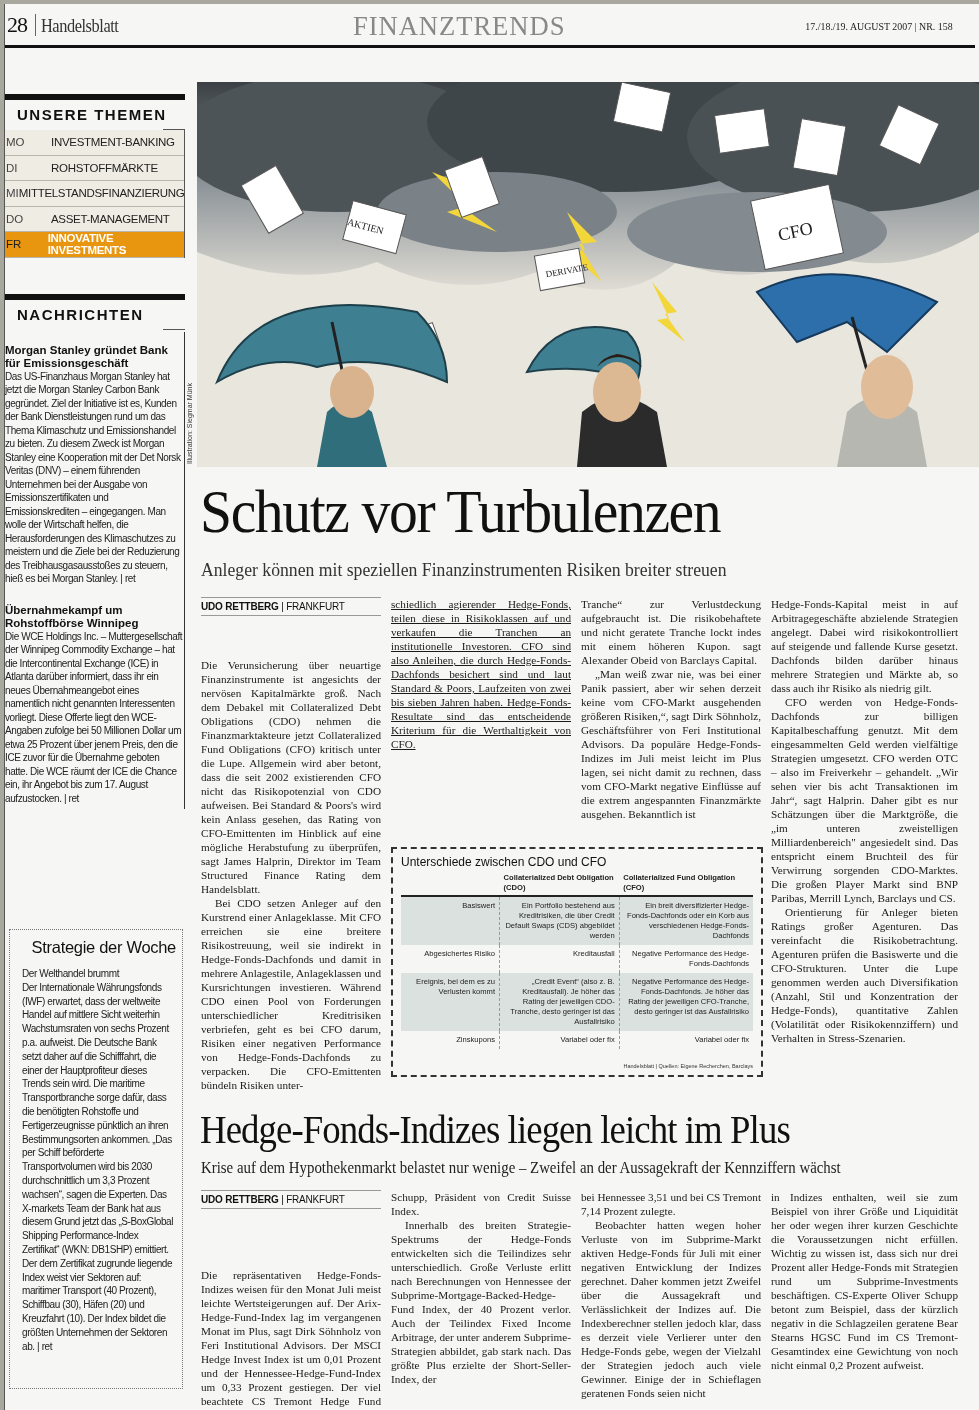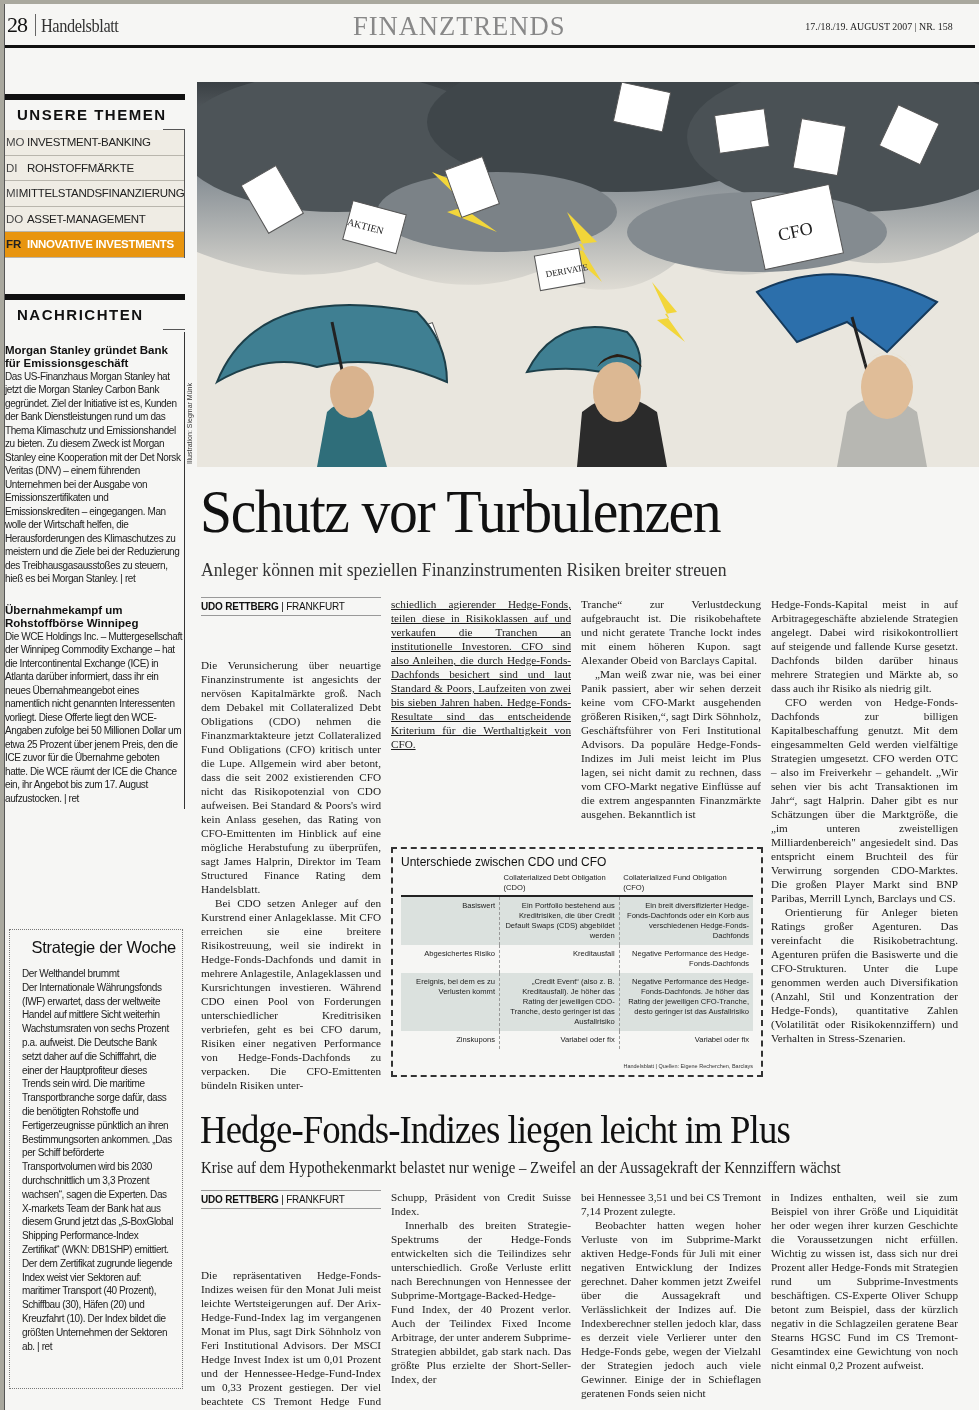--- a/index.html
+++ b/index.html
@@ -16,24 +16,24 @@
   .hdr .date { position: absolute; right: 24px; top: 16px; font: 11px "Liberation Serif", serif; color: #222; transform: scaleX(0.9); transform-origin: right; }
   .hdr .rule { position: absolute; left: 0; top: 41px; width: 970px; height: 3px; background: #111; }
 
   
   .side { position: absolute; left: 0; top: 90px; width: 180px; }
   .box-top { height: 6px; background: #111; }
   .box-title { font: bold 15px "Liberation Sans", sans-serif; letter-spacing: 1.5px; padding: 6px 0 0 12px; height: 30px; position: relative; }
   .box-title:after { content: ""; position: absolute; right: 0; bottom: 0; width: 22px; height: 1px; background: #555; }
   .themes { border-right: 1px solid #555; }
   .theme { height: 25.5px; display: flex; align-items: center; background: #efece4; border-bottom: 1px solid #b9b6ad; font: 11.5px "Liberation Sans", sans-serif; transform-origin: left; }
-  .theme .d { width: 22px; padding-left: 1px; color: #444; }
+  .theme .d { width: 46px; padding-left: 1px; color: #444; }
   .theme .t { color: #222; letter-spacing: -0.3px; }
   .theme.active { background: #e8950f; }
-  .theme.active .d { color: #222; font-weight: bold; }
+  .theme.active .d { color: #222; }
   .theme.active .t { color: #fff; font-weight: bold; }
 
   .news { border-right: 1px solid #333; padding: 8px 0 4px 0; margin-top: 2px; }
   .news h4 { font: bold 11.5px/13px "Liberation Sans", sans-serif; margin-top: 4px; }
   .news p { font: 10px/13.5px "Liberation Sans", sans-serif; letter-spacing: -0.4px; color: #222; }
 
   .strategy { position: absolute; left: 4px; top: 925px; width: 174px; height: 460px; border: 1px dotted #777; padding: 8px 6px 0 12px; }
   .strategy h3 { font: 16.5px "Liberation Sans", sans-serif; letter-spacing: -0.3px; margin-bottom: 10px; text-align: right; }
   .strategy p { font: 10px/13.8px "Liberation Sans", sans-serif; letter-spacing: -0.4px; color: #222; }
 
@@ -48,21 +48,21 @@
   .byline { position: absolute; font: 10px "Liberation Sans", sans-serif; border-top: 1px solid #999; border-bottom: 1px solid #999; padding: 3px 0 3px 0; width: 180px; letter-spacing: -0.2px; }
   .byline b { font-weight: bold; }
 
   .col { position: absolute; font: 11.2px/14px "Liberation Serif", serif; text-align: justify; color: #1a1a1a; hyphens: manual; }
   .col p + p { text-indent: 14px; }
 
   
   .tbox { position: absolute; left: 386px; top: 843px; width: 372px; height: 230px; border: 2px dashed #333; padding: 6px 8px 0 8px; background: #f6f6f4; }
   .tbox h5 { font: 12px "Liberation Sans", sans-serif; margin-bottom: 2px; }
   .tbl { width: 100%; border-collapse: collapse; font: 7.6px/10px "Liberation Sans", sans-serif; color: #222; }
-  .tbl th { font-weight: normal; text-align: left; padding: 2px 4px; vertical-align: top; border-bottom: 2px solid #222; }
+  .tbl th { font-weight: bold; text-align: left; padding: 2px 4px; vertical-align: top; border-bottom: 2px solid #222; }
   .tbl td { padding: 4px 4px; vertical-align: top; text-align: right; }
   .tbl td + td { border-left: 1px dashed #999; }
   .tbl tr.shade td { background: #dbe1de; }
   .tsrc { position: absolute; right: 8px; bottom: 6px; font: 5.5px "Liberation Sans", sans-serif; color: #333; }
 
   .h2 { position: absolute; left: 195px; top: 1102px; font: 40px "Liberation Serif", serif; letter-spacing: -1px; transform: scaleX(0.92); transform-origin: left; white-space: nowrap; }
   .dek2 { position: absolute; left: 196px; top: 1154px; font: 16.5px "Liberation Serif", serif; transform: scaleX(0.9); transform-origin: left; white-space: nowrap; color: #222; }
 </style>
 </head>
 <body>

